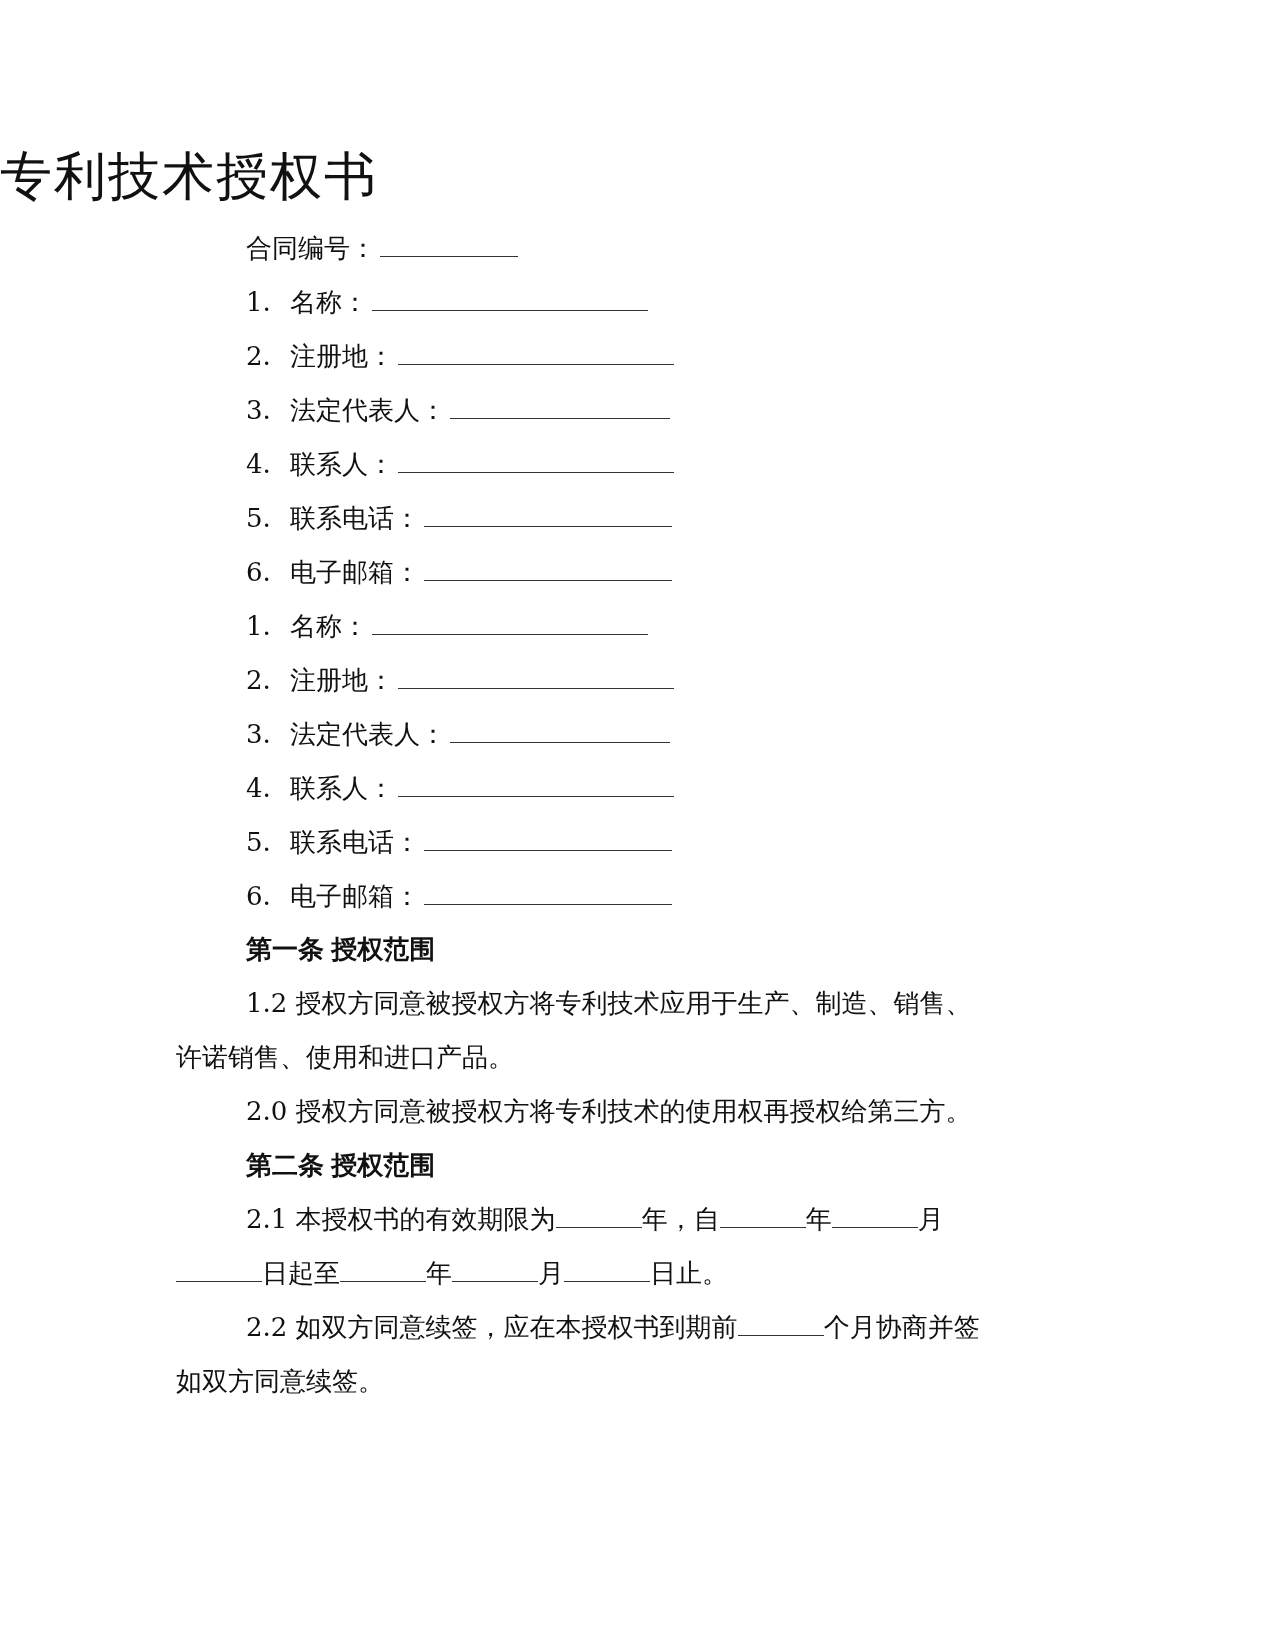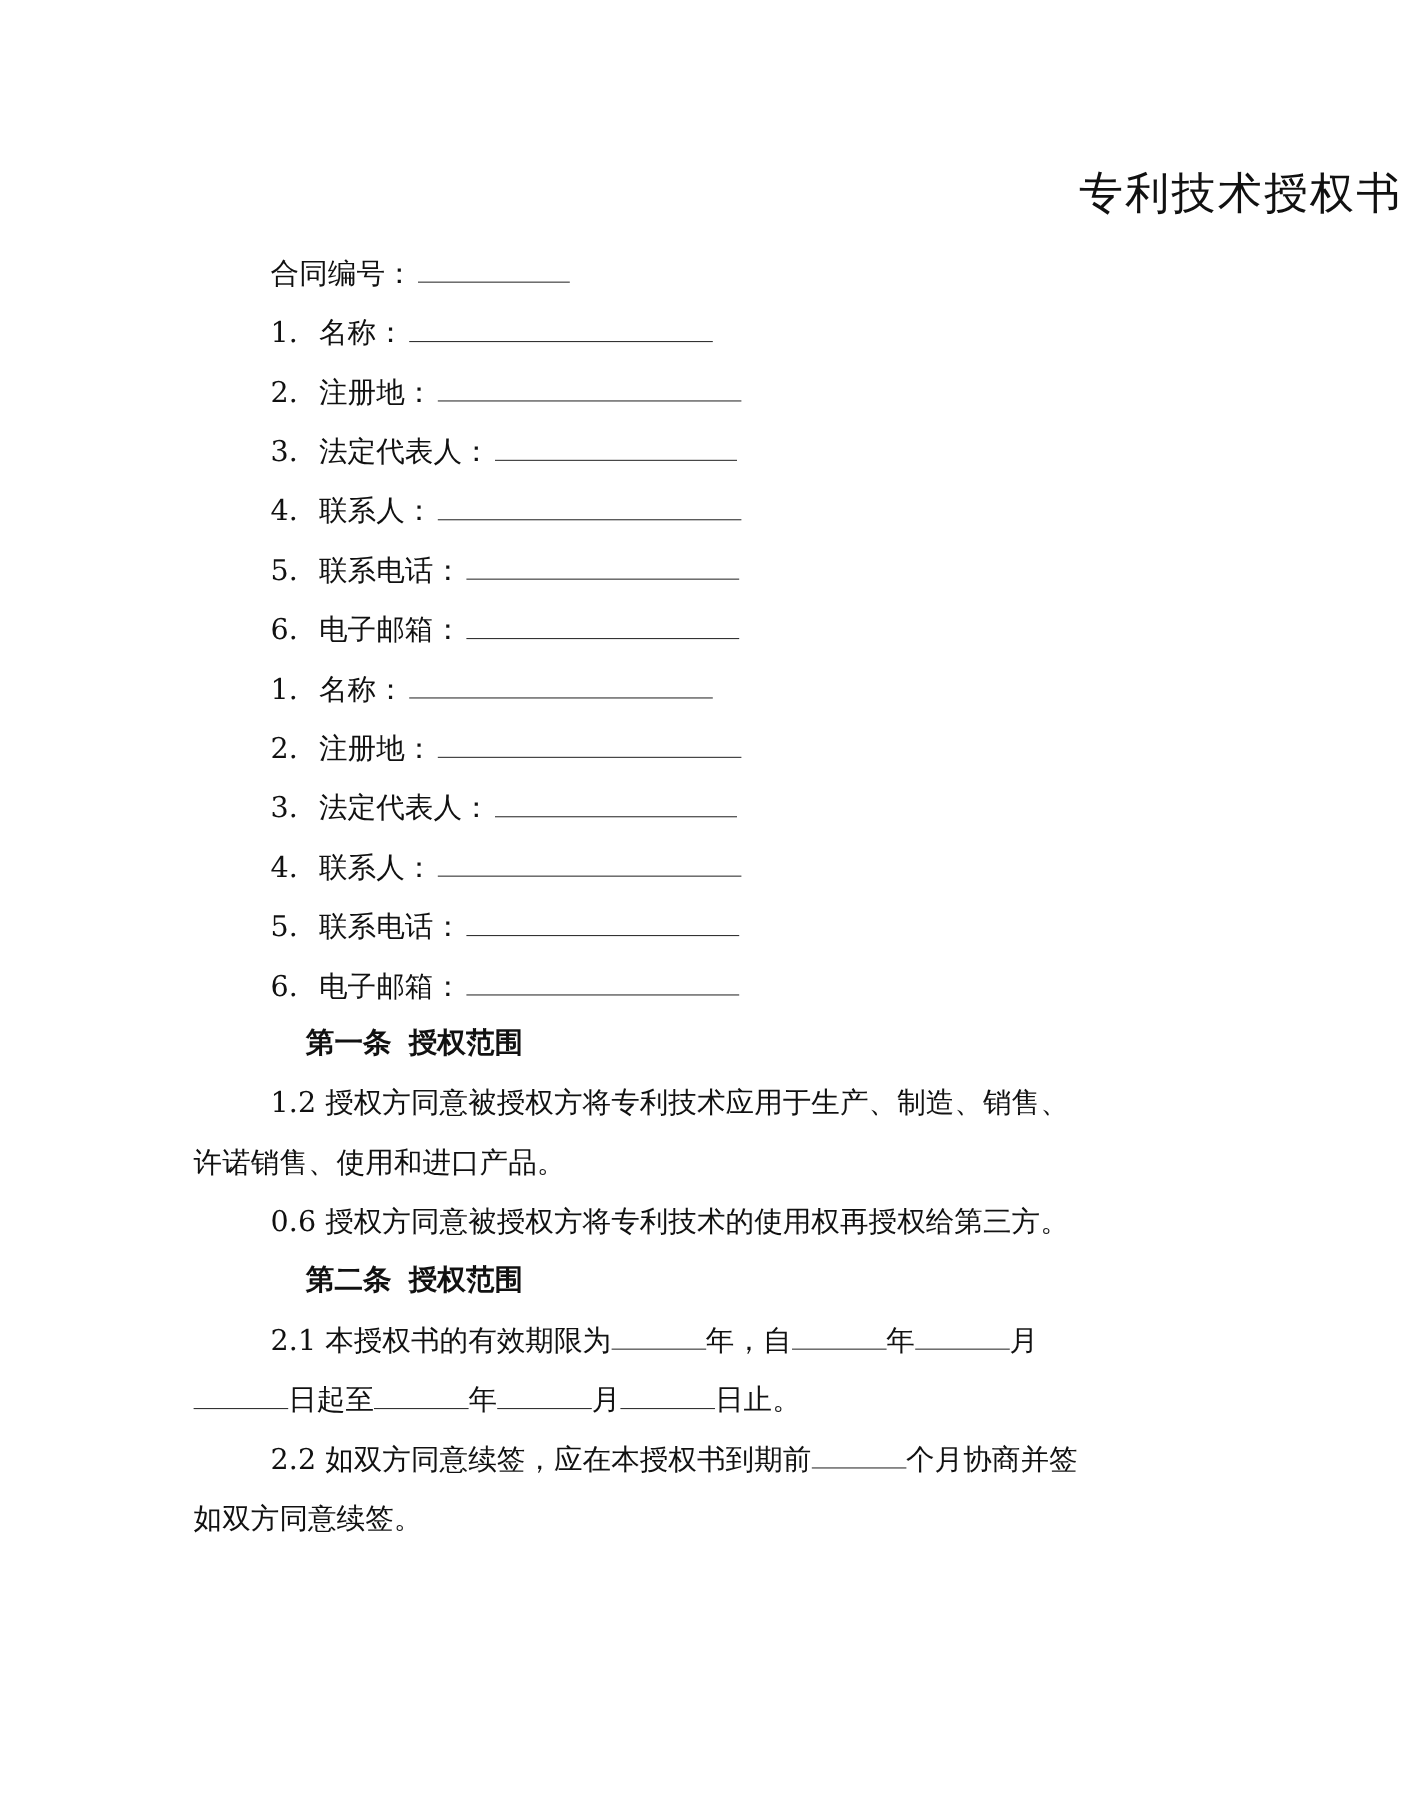--- a/index.html
+++ b/index.html
@@ -1,25 +1,25 @@
 <!DOCTYPE html>
 <html><head>
   <meta charset="utf-8">
   <style>
     html, body { margin: 0; padding: 0; background: #ffffff; }
     body { width: 1275px; height: 1650px; position: relative; overflow: hidden;
            font-family: "DejaVu Serif", "Liberation Serif", serif; color: #111; }
-    .title { position: absolute; left: 0; width: 1275px; top: 148px; text-align: right;
-             font-size: 40px; letter-spacing: 2px; line-height: 56px; }
+    .title { position: absolute; left: 0; width: 1275px; top: 148px; text-align: left;
+             font-size: 52px; letter-spacing: 2px; line-height: 56px; }
     .line { position: absolute; font-size: 26px; line-height: 34px; white-space: nowrap; }
     .ind { left: 246px; }
     .cont { left: 176px; }
     .num { display: inline-block; width: 44px; }
     .blank { display: inline-block; border-bottom: 1.5px solid #333; height: 26px; vertical-align: baseline; margin-left: 4px; }
-    .bold { font-weight: bold; font-family: Liberation Mono, monospace; margin-left: 32px; }
+    .bold { font-weight: bold; font-family: Liberation Sans, sans-serif; }
     .b { display: inline-block; border-bottom: 1.5px solid #333; height: 24px; width: 86px; vertical-align: baseline; }
   </style>
 </head>
 <body>
 
 <div class="title">专利技术授权书</div>
 
 <div class="line ind" style="top:230px">
   <span>合同编号：</span><span class="blank" style="width:138px"></span>
 </div>
@@ -34,21 +34,21 @@
 <div class="line ind" style="top:608px"><span class="num">1.</span><span>名称：</span><span class="blank" style="width:276px"></span></div>
 <div class="line ind" style="top:662px"><span class="num">2.</span><span>注册地：</span><span class="blank" style="width:276px"></span></div>
 <div class="line ind" style="top:716px"><span class="num">3.</span><span>法定代表人：</span><span class="blank" style="width:220px"></span></div>
 <div class="line ind" style="top:770px"><span class="num">4.</span><span>联系人：</span><span class="blank" style="width:276px"></span></div>
 <div class="line ind" style="top:824px"><span class="num">5.</span><span>联系电话：</span><span class="blank" style="width:248px"></span></div>
 <div class="line ind" style="top:878px"><span class="num">6.</span><span>电子邮箱：</span><span class="blank" style="width:248px"></span></div>
 
 <div class="line ind bold" style="top:932px">第一条  授权范围</div>
 <div class="line ind" style="top:986px">1.2 授权方同意被授权方将专利技术应用于生产、制造、销售、</div>
 <div class="line cont" style="top:1040px">许诺销售、使用和进口产品。</div>
-<div class="line ind" style="top:1094px">0.6 授权方同意被授权方将专利技术的使用权再授权给第三方。</div>
+<div class="line ind" style="top:1094px">2.0 授权方同意被授权方将专利技术的使用权再授权给第三方。</div>
 
 <div class="line ind bold" style="top:1148px">第二条  授权范围</div>
 <div class="line ind" style="top:1202px">
   <span>2.1 本授权书的有效期限为</span><span class="b"></span><span>年，自</span><span class="b"></span><span>年</span><span class="b"></span><span>月</span>
 </div>
 <div class="line cont" style="top:1256px">
   <span class="b"></span><span>日起至</span><span class="b"></span><span>年</span><span class="b"></span><span>月</span><span class="b"></span><span>日止。</span>
 </div>
 <div class="line ind" style="top:1310px">
   <span>2.2 如双方同意续签，应在本授权书到期前</span><span class="b"></span><span>个月协商并签</span>

